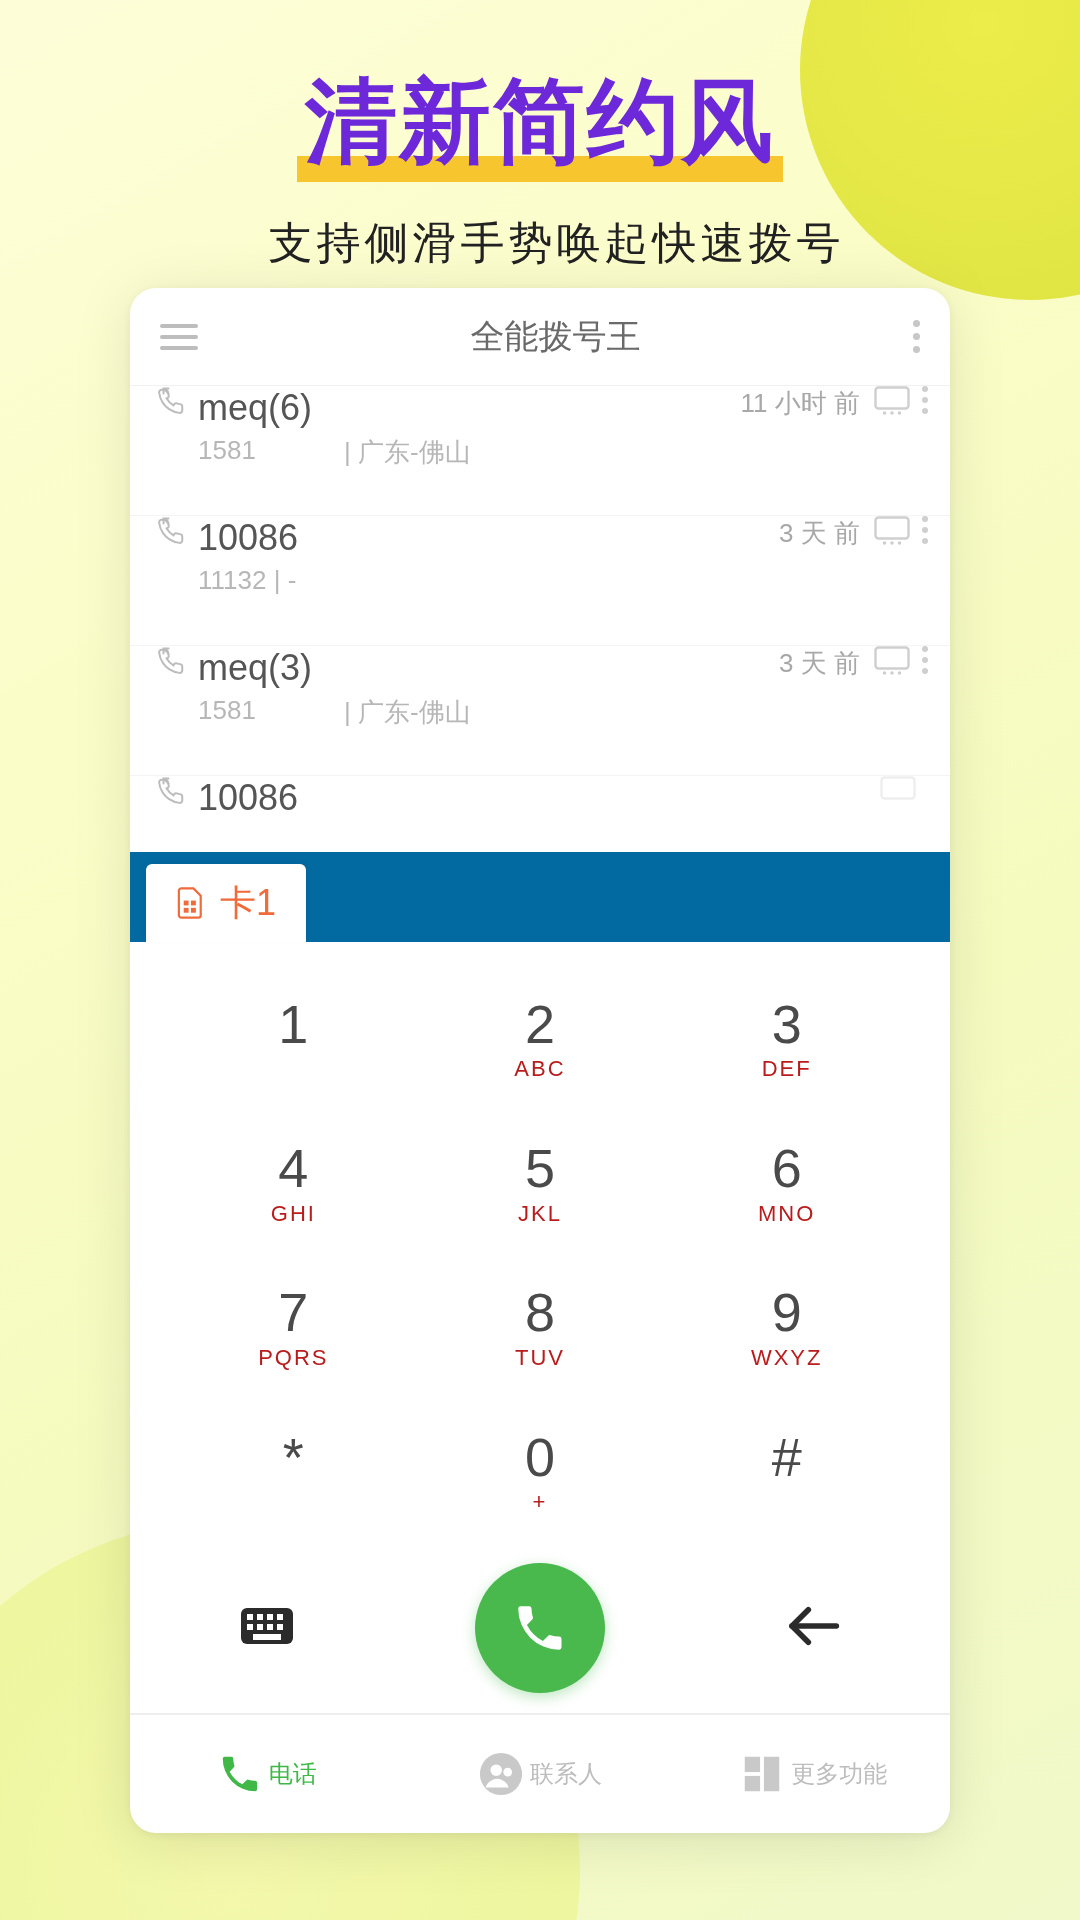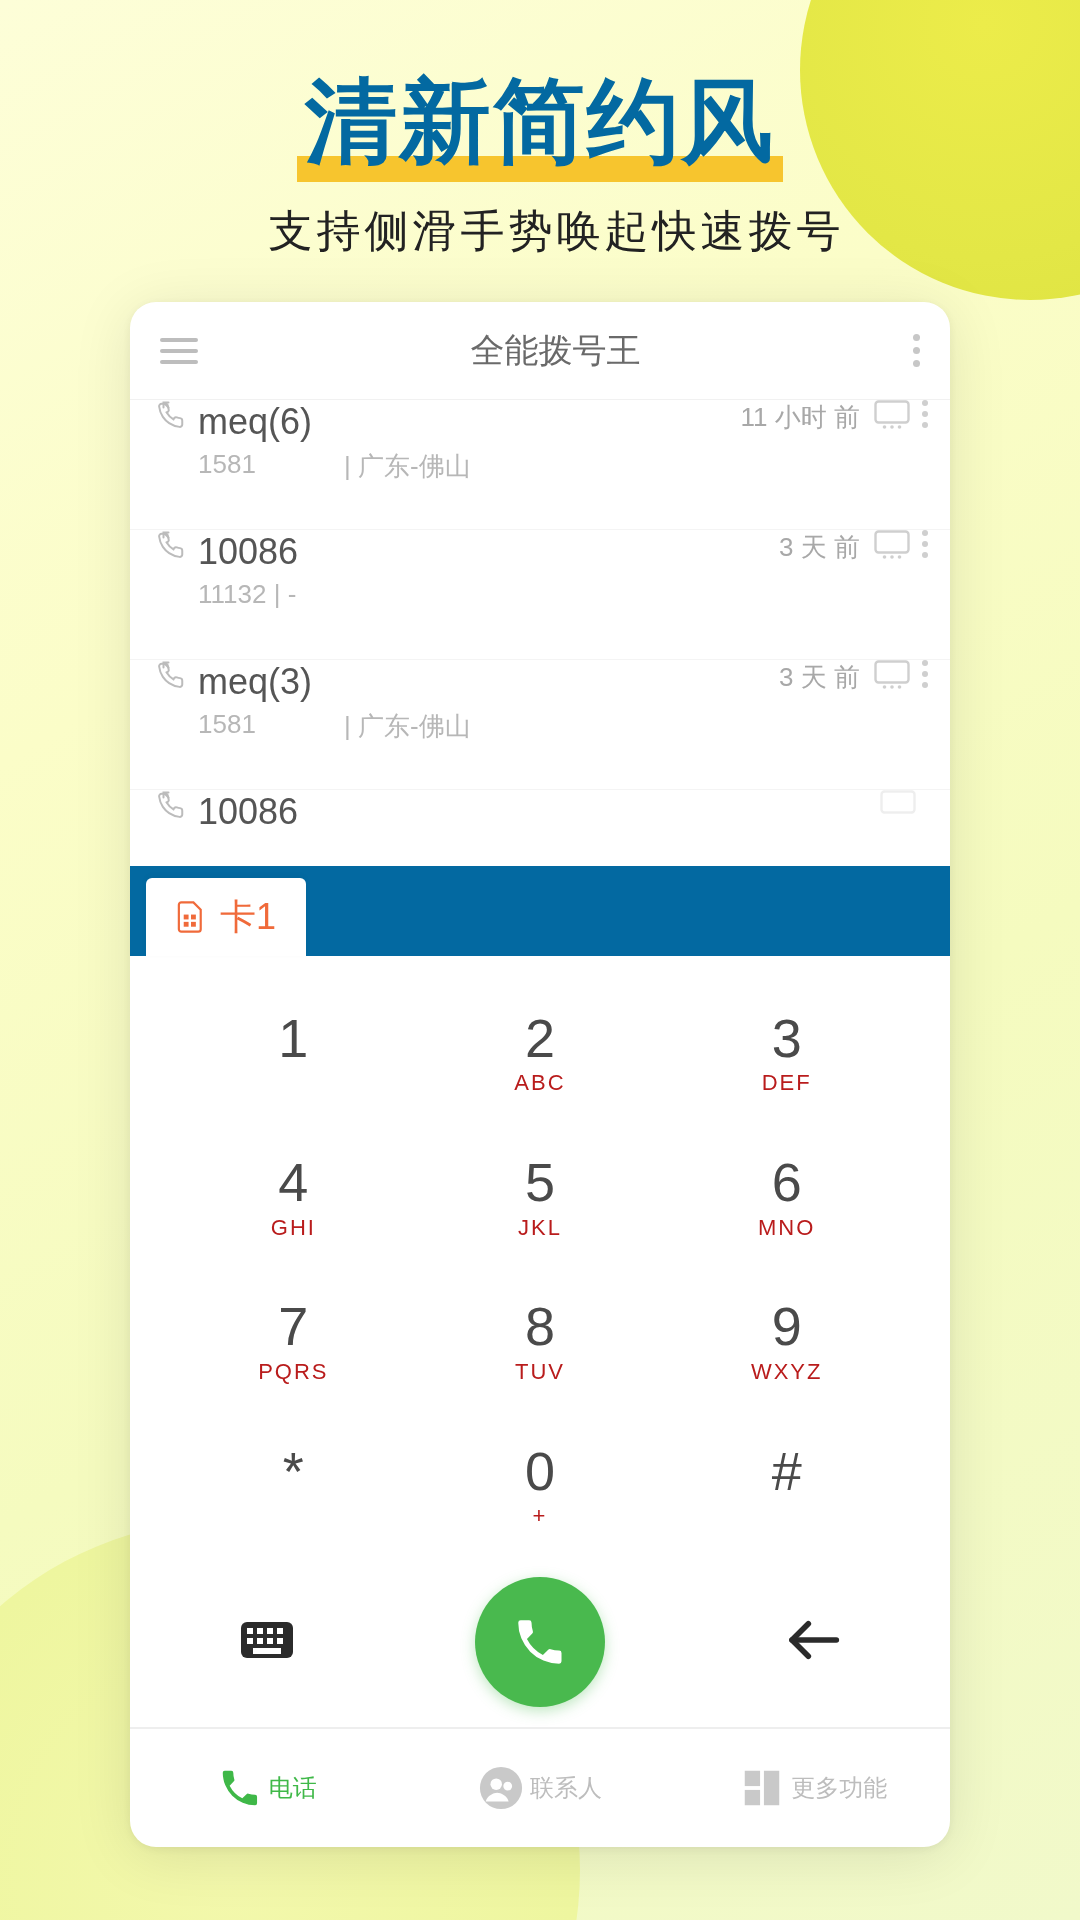--- a/index.html
+++ b/index.html
@@ -19,35 +19,35 @@
     position: absolute; bottom: -300px; left: -120px;
     width: 700px; height: 700px; border-radius: 50%;
     background: radial-gradient(circle at 50% 50%, #f3f8ac 0%, #eef69f 70%);
     z-index: 0;
   }
 
   
   .headline-wrap { position: relative; z-index: 1; text-align: center; padding-top: 60px; }
   .headline {
     display: inline-block;
-    font-size: 92px; font-weight: 700; color: #0369a1; letter-spacing: 2px;
+    font-size: 92px; font-weight: 700; color: #6d28d9; letter-spacing: 2px;
     position: relative; padding: 0 8px 6px;
   }
   .headline::after {
     content: ""; position: absolute; left: 0; right: 0; bottom: 8px; height: 26px;
     background: #f7c52e; z-index: -1;
   }
   .subhead {
-    margin-top: 12px; font-size: 44px; color: #222; letter-spacing: 4px; font-weight: 400; padding-left: 33px;
+    margin-top: 24px; font-size: 44px; color: #222; letter-spacing: 4px; font-weight: 400; padding-left: 33px;
   }
 
   
   .phone {
     position: absolute; left: 50%; transform: translateX(-50%);
-    top: 302px; width: 820px; height: 1545px;
+    top: 288px; width: 820px; height: 1545px;
     background: #fff; border-radius: 26px;
     box-shadow: 0 8px 60px rgba(0,0,0,0.10), 0 2px 8px rgba(0,0,0,0.06);
     z-index: 2; overflow: hidden;
     display: flex; flex-direction: column;
   }
 
   
   .app-bar {
     height: 98px; display: flex; align-items: center; justify-content: space-between;
     padding: 0 30px; border-bottom: 1px solid #f1f1f1;

